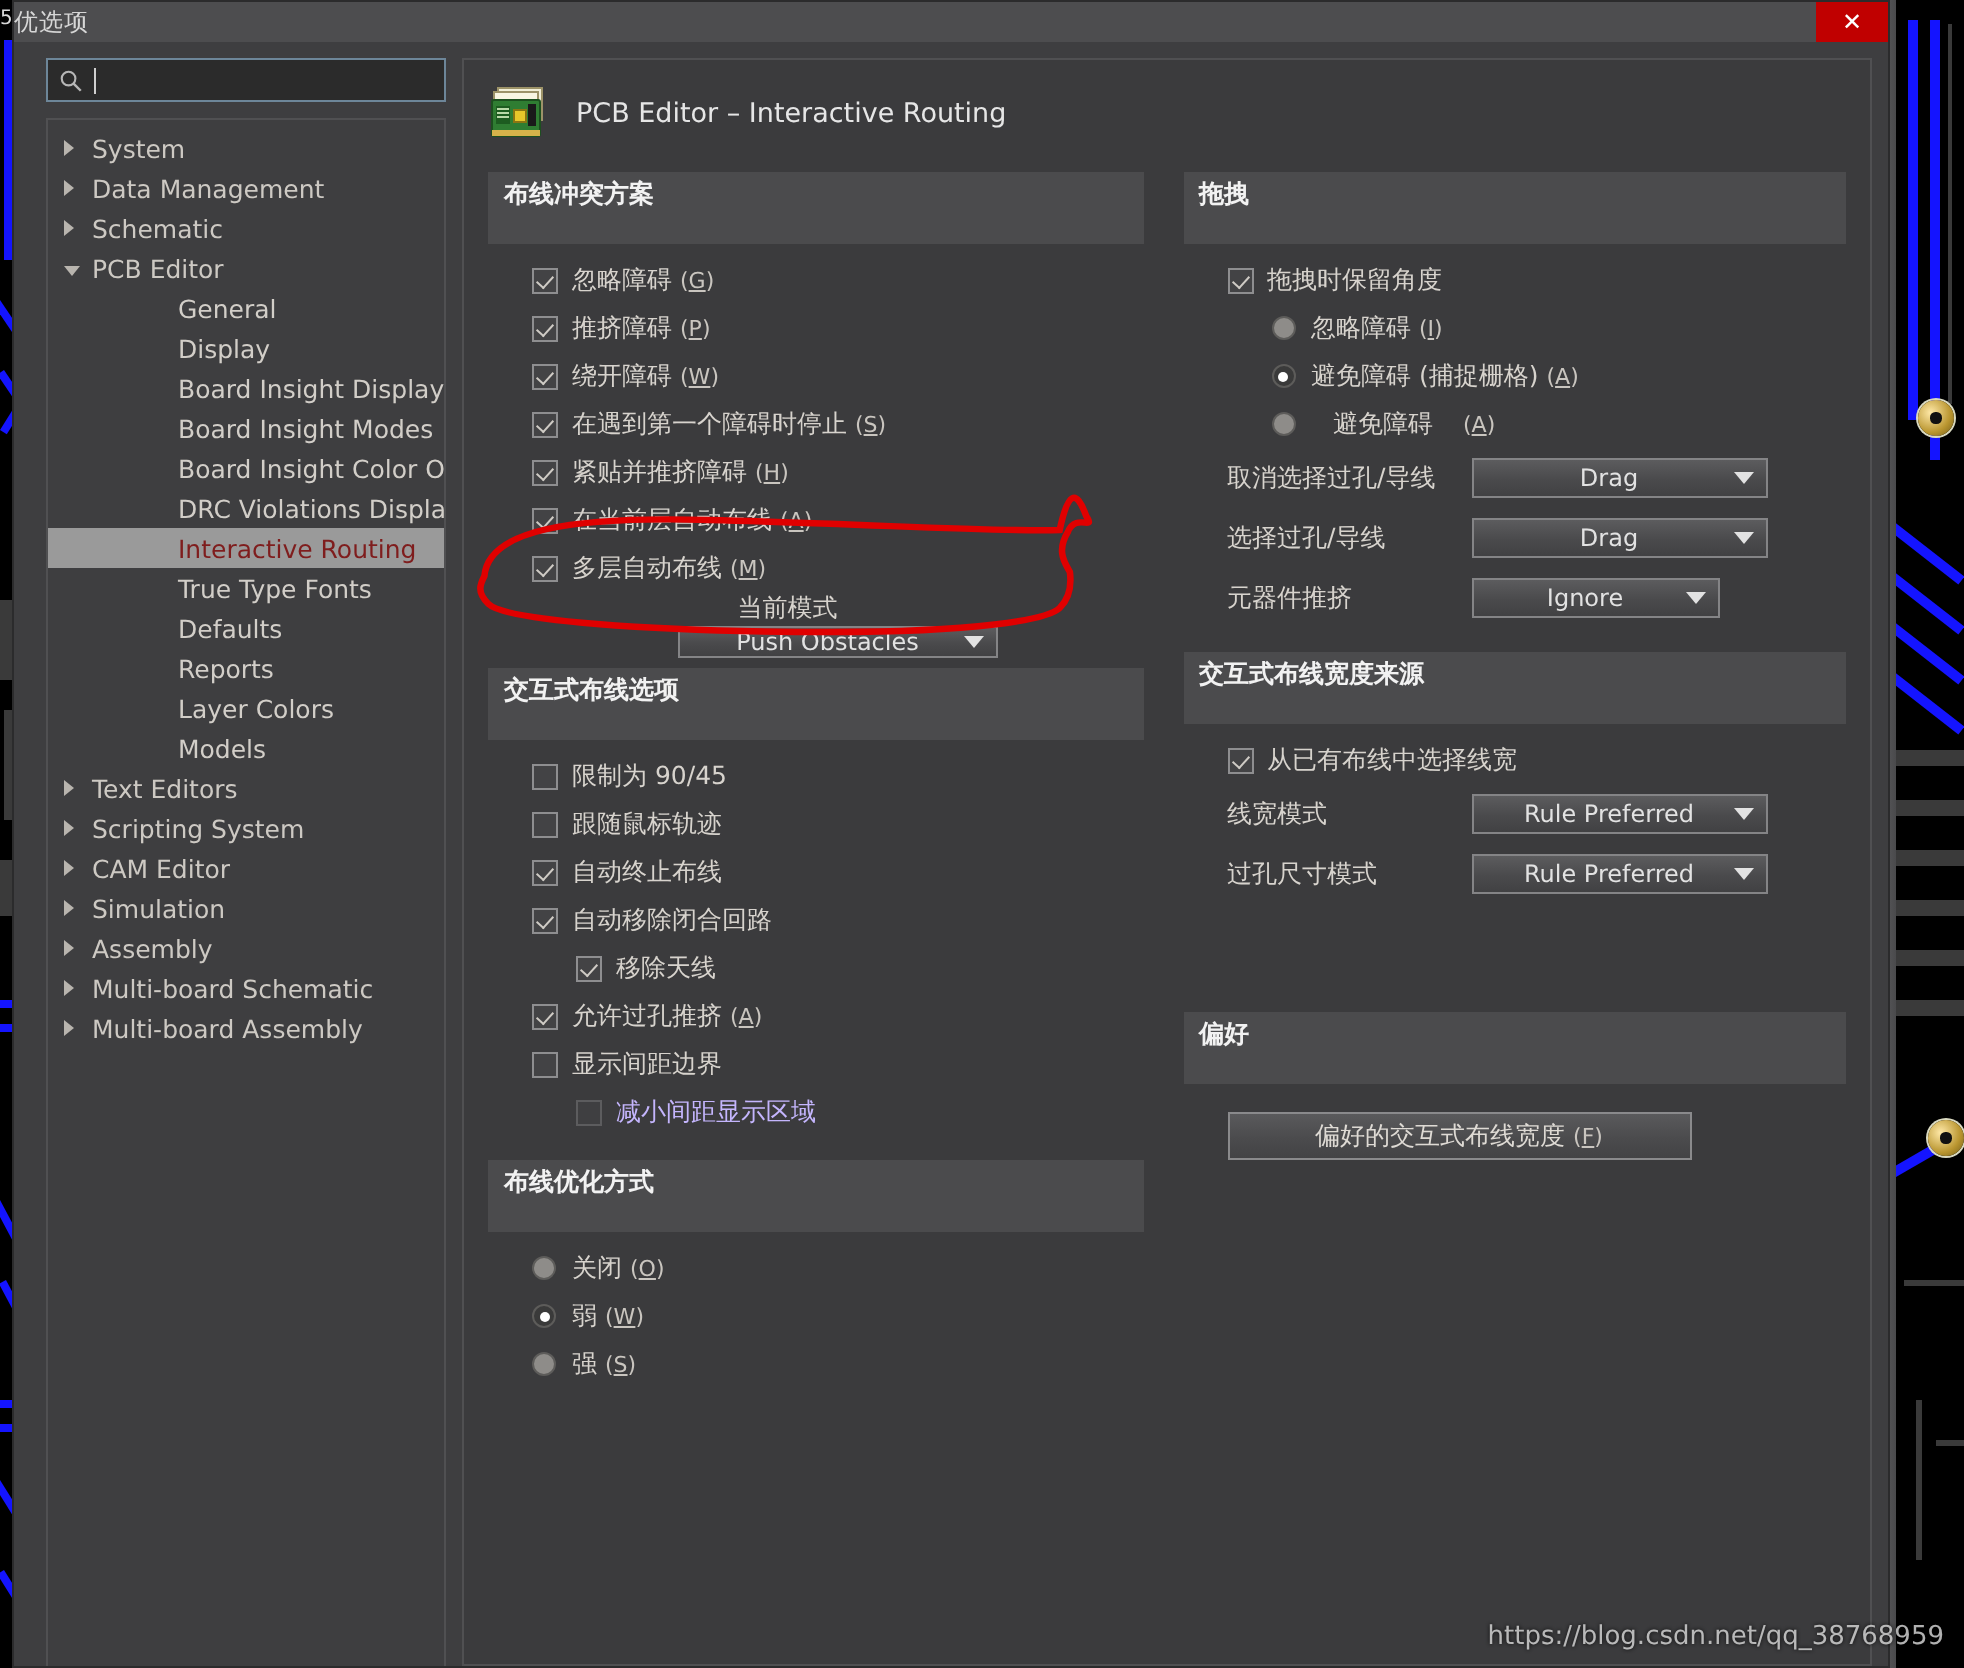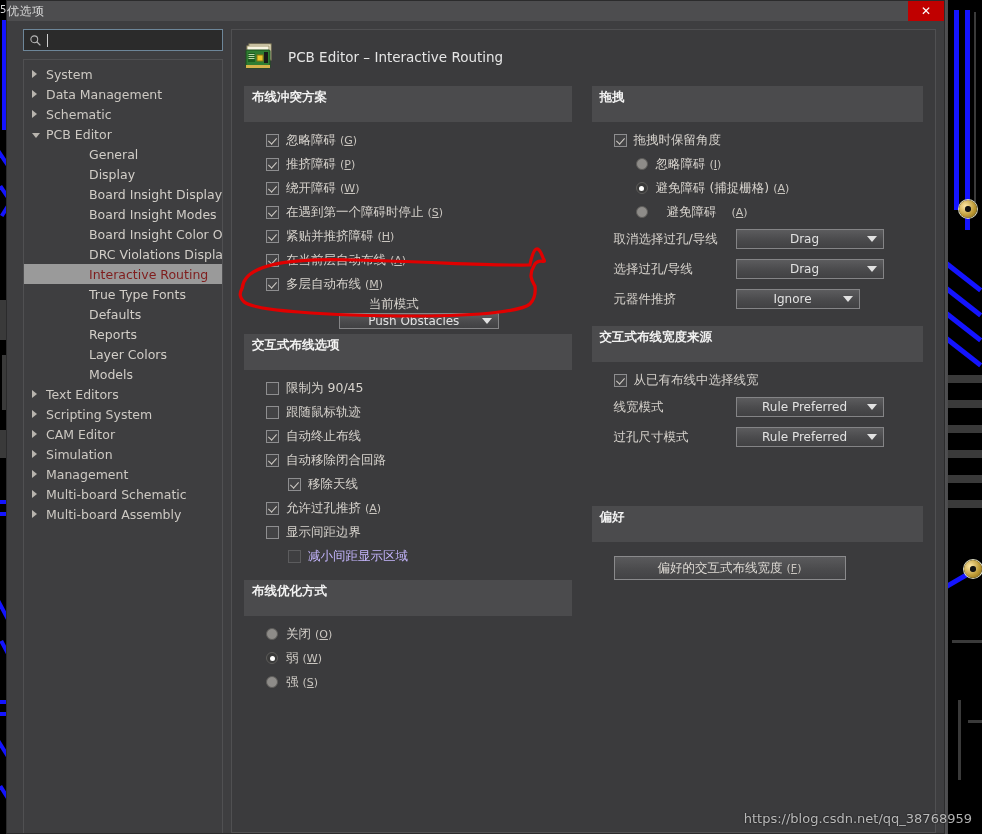--- a/index.html
+++ b/index.html
@@ -361,21 +361,21 @@
             <div class="node">
               <span class="arrow closed"></span>
               <span>CAM Editor</span>
             </div>
             <div class="node">
               <span class="arrow closed"></span>
               <span>Simulation</span>
             </div>
             <div class="node">
               <span class="arrow closed"></span>
-              <span>Management</span>
+              <span>Assembly</span>
             </div>
             <div class="node">
               <span class="arrow closed"></span>
               <span>Multi-board Schematic</span>
             </div>
             <div class="node">
               <span class="arrow closed"></span>
               <span>Multi-board Assembly</span>
             </div>
           </div>

